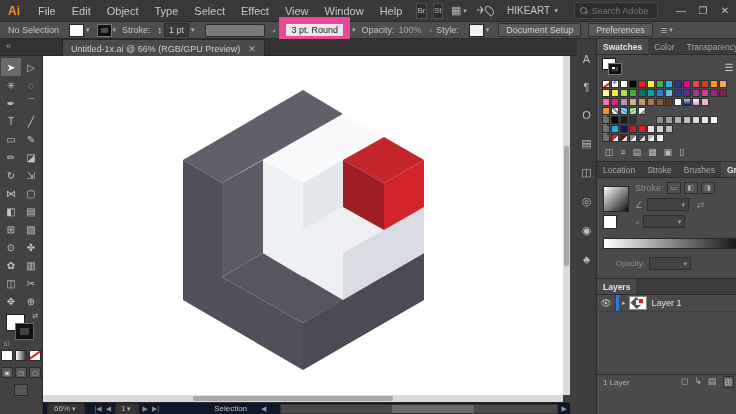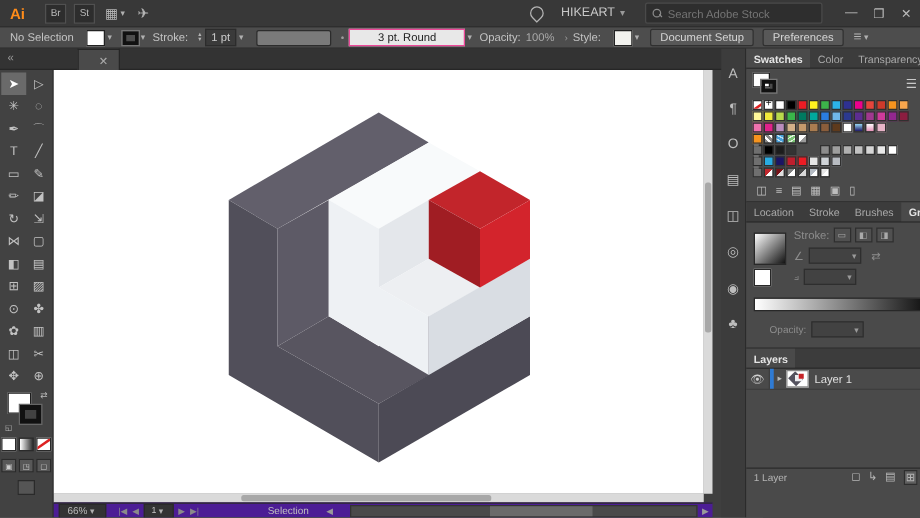--- a/index.html
+++ b/index.html
@@ -31,21 +31,21 @@
   .controlbar{position:absolute;left:0;top:22px;width:736px;height:17px;background:#4d4d4d;
               display:flex;align-items:center;font-size:9px;border-bottom:1px solid #2b2b2b;box-sizing:border-box;}
   .cb-label{color:#c4c4c4;margin:0 4px;}
   .cb-dim{color:#a8a8a8;}
   .swatch-chip{width:13px;height:11px;background:#fff;border:1px solid #222;margin-left:6px;}
   .stroke-chip{width:13px;height:11px;background:#4d4d4d;border:3px solid #111;box-sizing:border-box;margin-left:6px;outline:1px solid #777;}
   .chev{font-size:7px;color:#b0b0b0;margin:0 2px;}
   .stepper{display:flex;flex-direction:column;font-size:5px;line-height:4px;color:#b5b5b5;margin-left:4px;}
   .cb-field{background:#3a3a3a;border:1px solid #2c2c2c;color:#ccc;padding:1px 4px;margin-left:3px;font-size:9px;}
   .brush-preview{width:58px;height:11px;background:#7a7a7a;border:1px solid #2c2c2c;border-radius:2px;margin-left:8px;}
-  .var-field{background:#e8e8e8;color:#222;border:1px solid #ec4899;padding:1px 22px;margin-left:4px;font-size:9px;}
+  .var-field{background:#e8e8e8;color:#222;border:7px solid #ec4899;padding:1px 5px;margin-left:4px;font-size:9px;}
   .cb-btn{background:#585858;border:1px solid #303030;border-radius:2px;color:#d5d5d5;
           padding:1px 7px;margin-left:7px;font-size:9px;}
   .cb-sep{color:#9a9a9a;margin-left:8px;font-size:8px;}
   
   .tabbar{position:absolute;left:0;top:39px;width:736px;height:17px;background:#333333;border-bottom:1px solid #262626;box-sizing:border-box;}
   .dbl-chev{position:absolute;left:6px;top:2px;color:#9a9a9a;font-size:9px;}
   .doctab{position:absolute;left:62px;top:0;height:17px;background:#4a4a4a;border:1px solid #262626;border-bottom:none;
           display:flex;align-items:center;padding:0 8px;font-size:9px;color:#d0d0d0;}
   .doctab .close{margin-left:8px;color:#aaa;font-size:9px;}
   
@@ -63,21 +63,21 @@
   .mode-none{background:#fff;position:relative;overflow:hidden;}
   .mode-none::after{content:"";position:absolute;left:-2px;top:3px;width:14px;height:2px;background:#d22;transform:rotate(-35deg);}
   .screen-mode{width:12px;height:10px;margin:6px auto 0;border:1px solid #2a2a2a;background:#555;}
   
   .canvas{position:absolute;left:43px;top:56px;width:520px;height:339px;background:#ffffff;}
   .vscroll{position:absolute;left:563px;top:56px;width:7px;height:339px;background:#dadada;}
   .vscroll .thumb{position:absolute;left:1px;top:90px;width:5px;height:120px;background:#a8a8a8;border-radius:2px;}
   .hscroll{position:absolute;left:43px;top:395px;width:520px;height:7px;background:#dadada;}
   .hscroll .thumb{position:absolute;left:150px;top:1px;width:200px;height:5px;background:#a8a8a8;border-radius:2px;}
   
-  .statusbar{position:absolute;left:43px;top:402px;width:527px;height:12px;background:#4c1d95;
+  .statusbar{position:absolute;left:43px;top:402px;width:527px;height:12px;background:#0f172a;
              display:flex;align-items:center;font-size:8px;color:#b8b8b8;border-top:1px solid #2b2b2b;box-sizing:border-box;}
   .sb-zoom{background:#333;border:1px solid #2a2a2a;padding:0 6px;height:10px;display:flex;align-items:center;margin-left:4px;}
   .sb-nav{display:flex;align-items:center;gap:4px;margin-left:10px;color:#8a8a8a;font-size:7px;}
   .sb-ab{background:#333;border:1px solid #2a2a2a;padding:0 5px;height:10px;display:flex;align-items:center;color:#c5c5c5;}
   .sb-status{margin-left:55px;color:#c0c0c0;}
   .sb-track{flex:1;height:8px;margin:0 4px 0 14px;background:#4a4a4a;border:1px solid #333;position:relative;}
   .sb-track .thumb{position:absolute;left:40%;top:0;width:30%;height:100%;background:#6a6a6a;}
   .sb-arrow{color:#9a9a9a;font-size:7px;}
   
   .dockstrip{position:absolute;left:577px;top:39px;width:20px;height:375px;background:#3c3c3c;border-right:1px solid #2b2b2b;box-sizing:border-box;
@@ -145,20 +145,31 @@
   .layers-foot .icns{margin-left:auto;display:flex;gap:6px;font-size:9px;color:#b5b5b5;}
   .layers-foot .hl{background:#5f5f5f;border:1px solid #2e2e2e;padding:0 1px;}
 </style>
 </head>
 <body>
 
 <div class="app">
 
   <div class="titlebar">
     <span class="ai-logo">Ai</span>
+    <span id="menubar" style="display:flex;">
+        <span class="menu-item">File</span>
+        <span class="menu-item">Edit</span>
+        <span class="menu-item">Object</span>
+        <span class="menu-item">Type</span>
+        <span class="menu-item">Select</span>
+        <span class="menu-item">Effect</span>
+        <span class="menu-item">View</span>
+        <span class="menu-item">Window</span>
+        <span class="menu-item">Help</span>
+      </span>
     <span class="tb-sq">Br</span>
     <span class="tb-sq">St</span>
     <span class="tb-icn">▦</span>
     <span class="chev">▾</span>
     <span class="tb-icn">✈</span>
     <span class="spacer"></span>
     <span class="pin"></span>
     <span class="account">
       <span>HIKEART</span>
       <span class="chev">▾</span>
@@ -199,20 +210,21 @@
     <span class="chev">▾</span>
     <button class="cb-btn">Document Setup</button>
     <button class="cb-btn">Preferences</button>
     <span class="tb-icn">≡</span>
     <span class="chev">▾</span>
   </div>
 
   <div class="tabbar">
     <span class="dbl-chev">«</span>
     <div class="doctab">
+      <span>Untitled-1x.ai @ 66% (RGB/GPU Preview)</span>
       <span class="close">✕</span>
     </div>
   </div>
 
   <div class="toolbar">
     <div class="tool-grid" id="tool-grid">
         <div class="tool active">➤</div>
         <div class="tool">▷</div>
         <div class="tool">✳</div>
         <div class="tool">◌</div>

